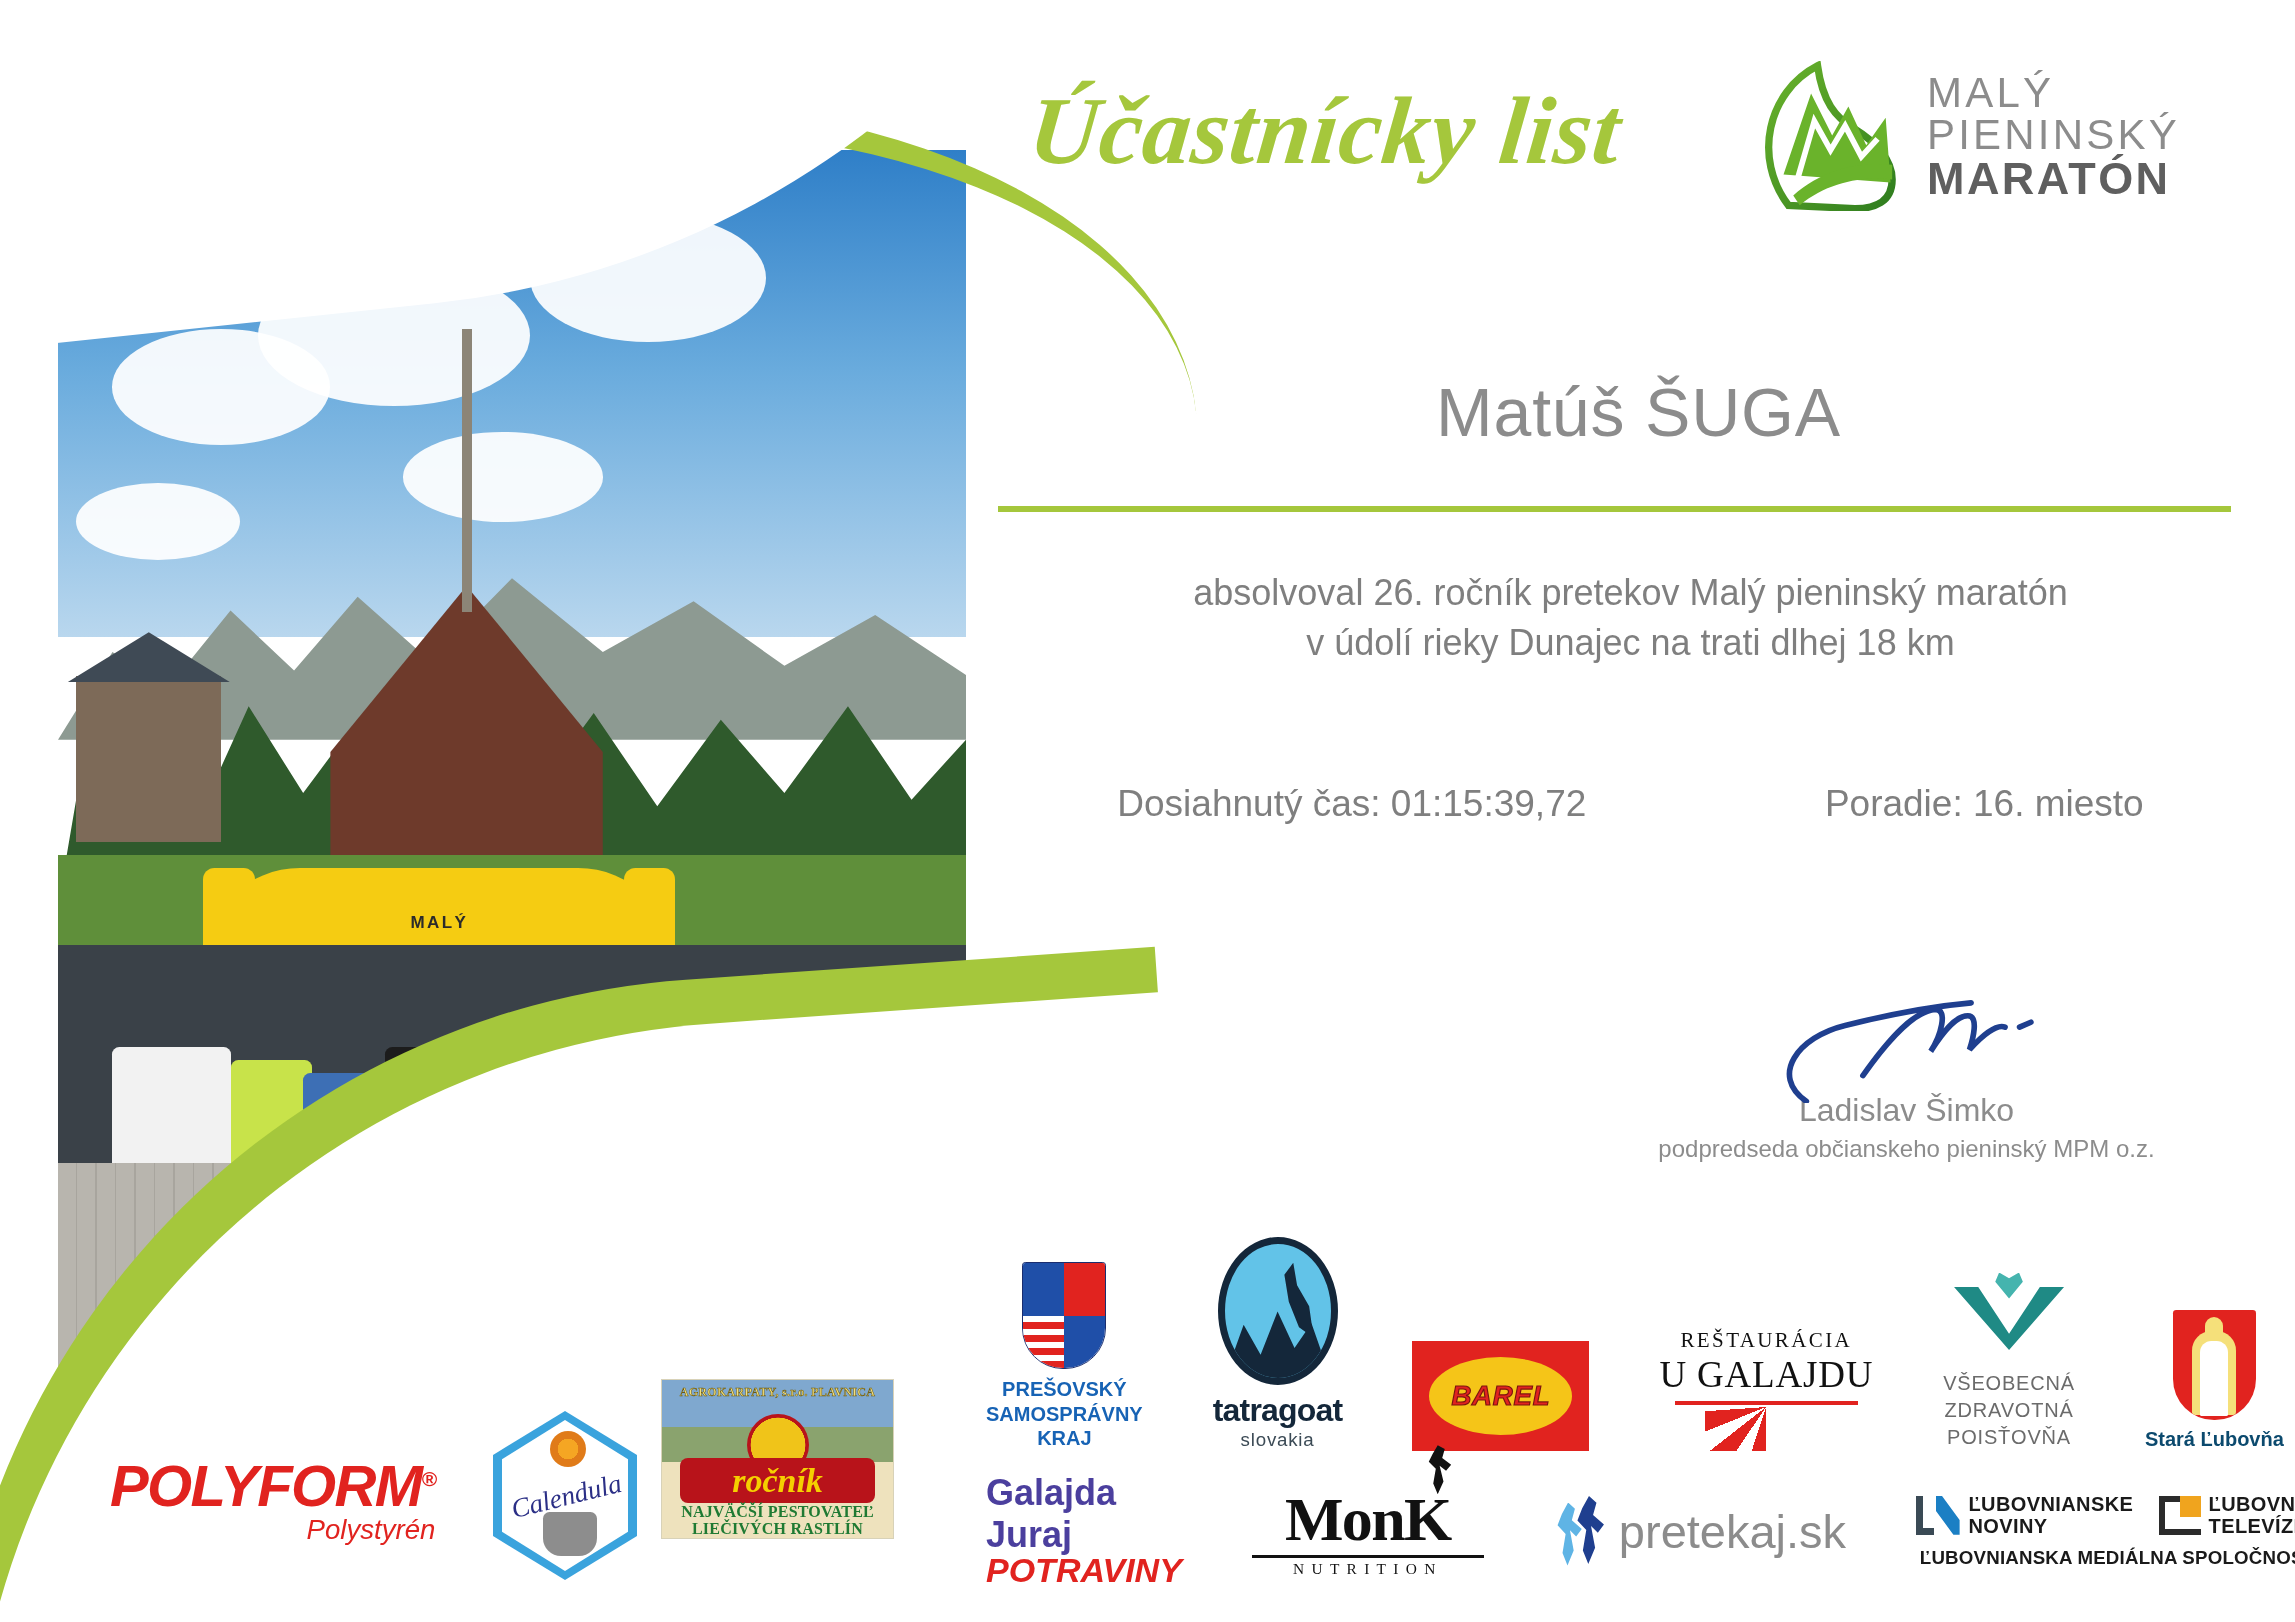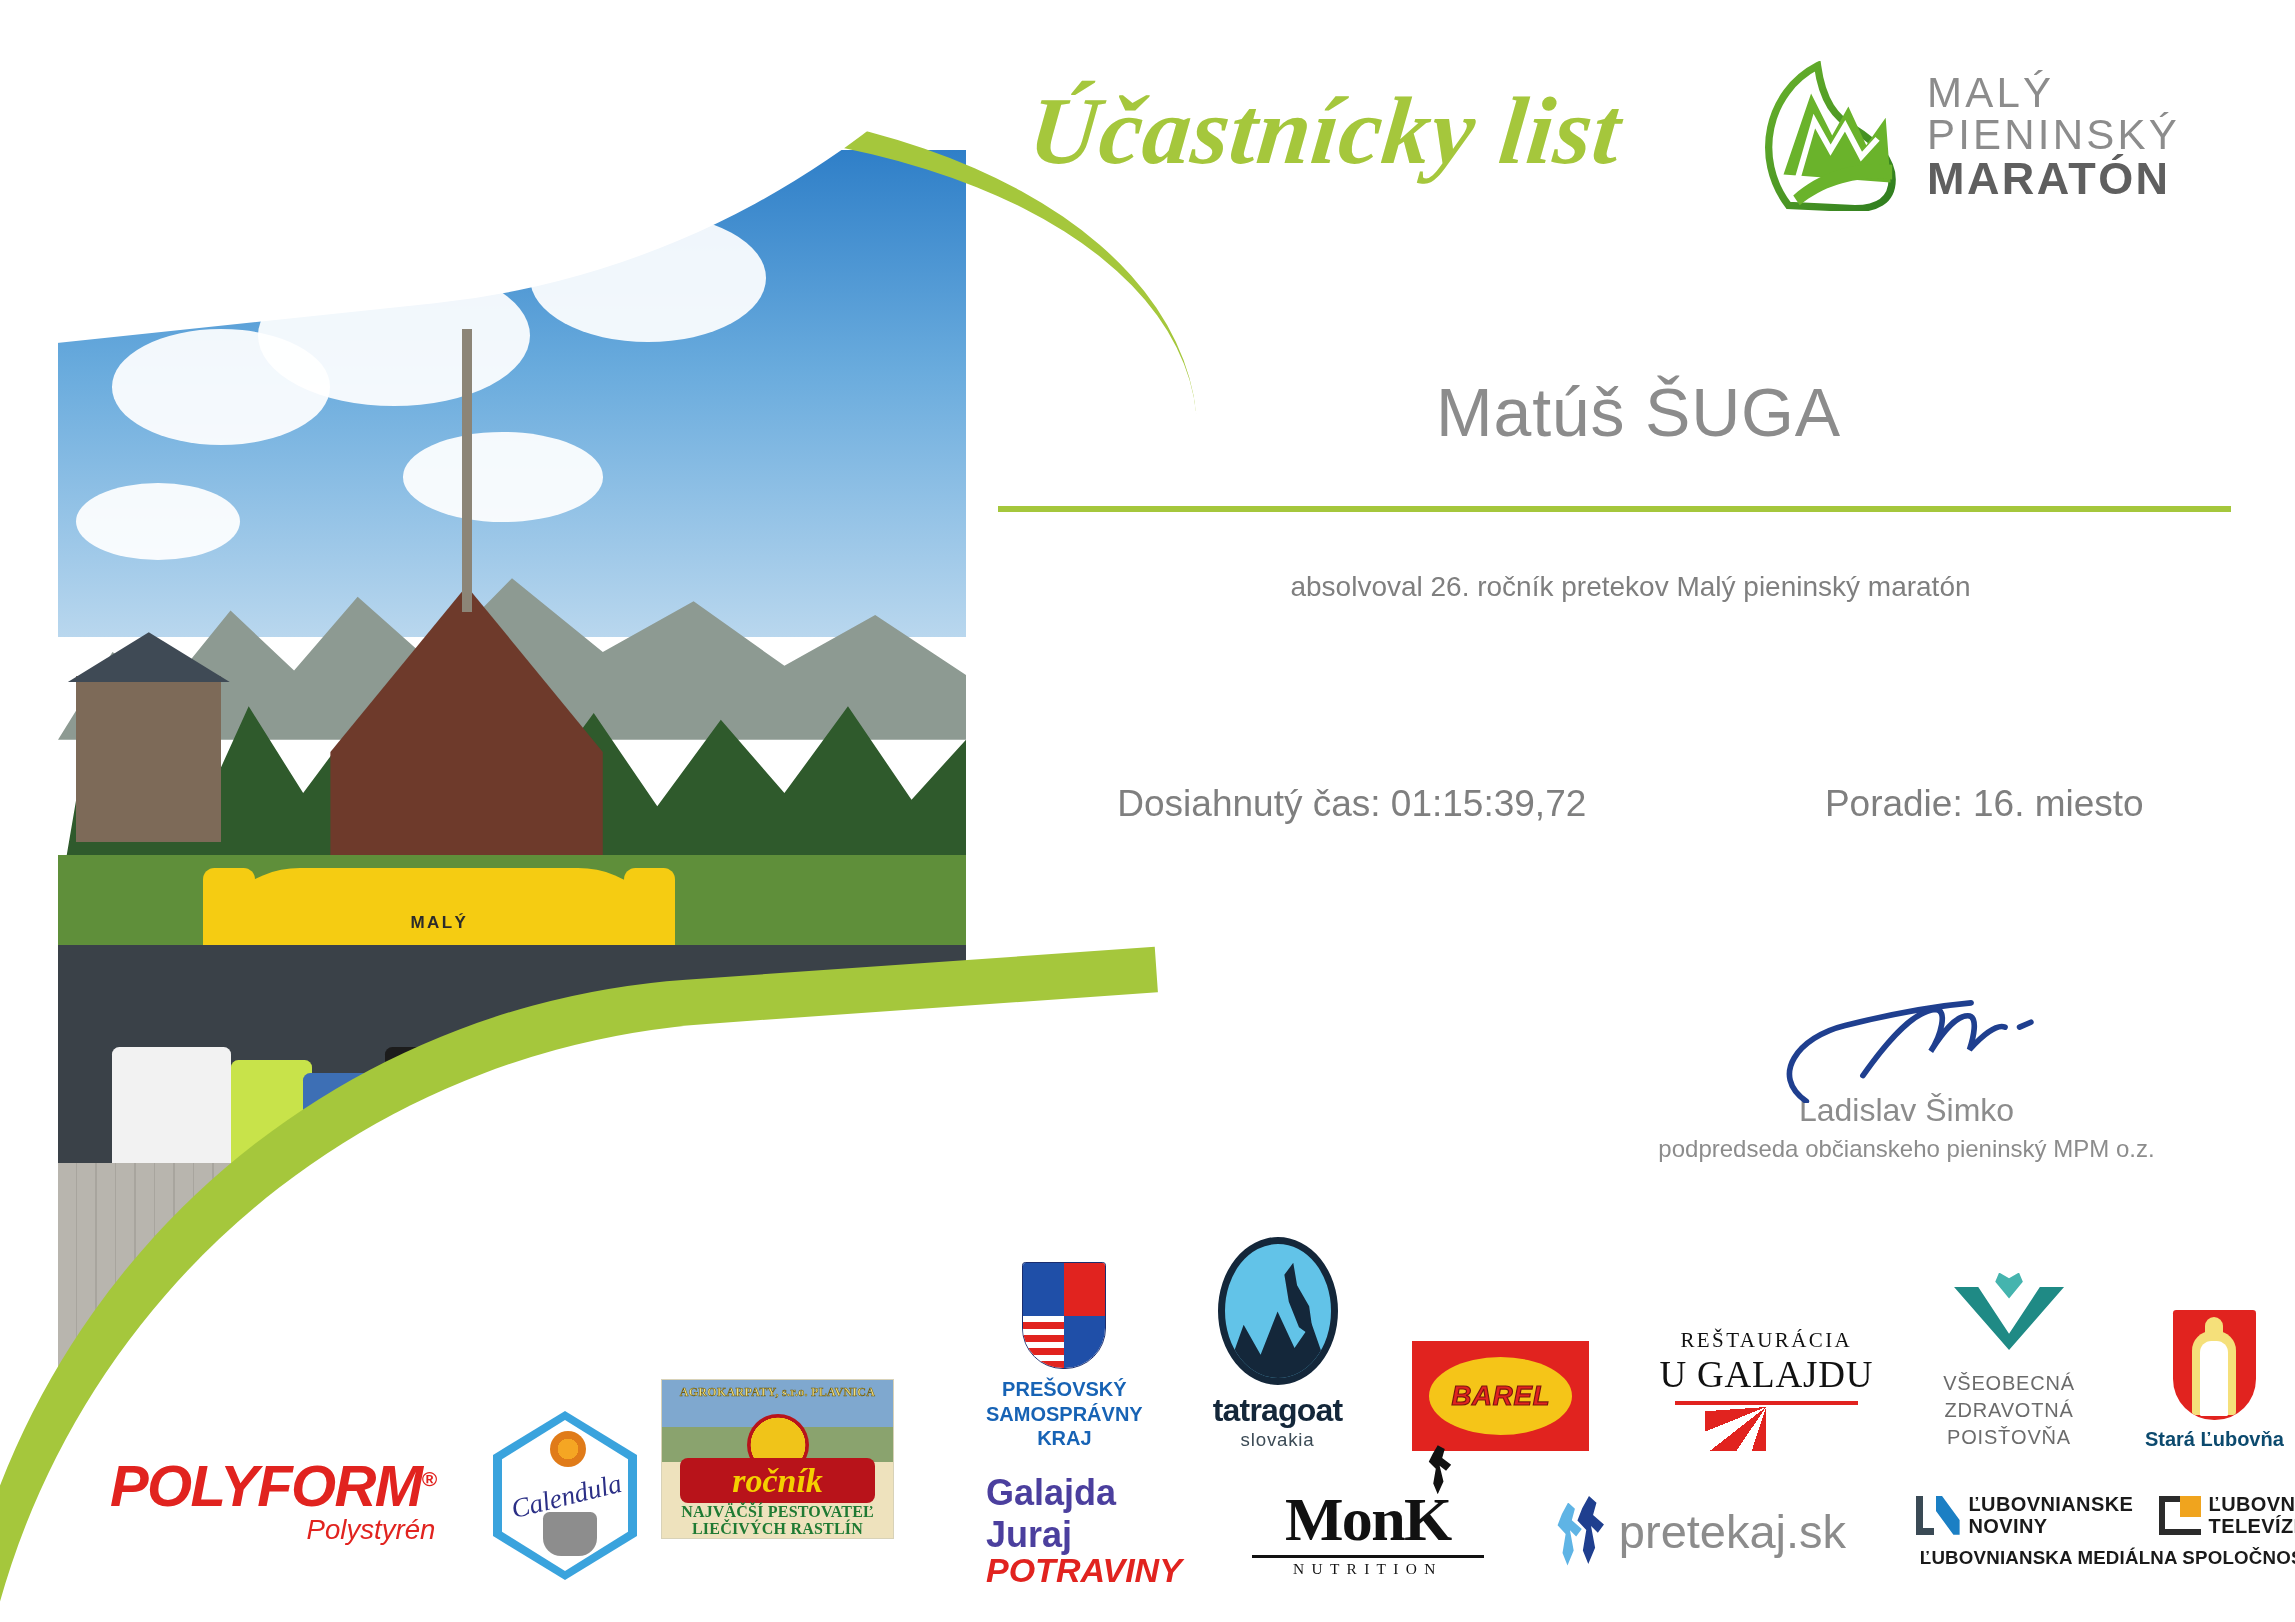--- a/index.html
+++ b/index.html
@@ -115,21 +115,21 @@
   .curve-bot{position:absolute;left:-81px;top:990px;width:1265px;height:795px;
      background:#a5c73c;border-radius:973px 0 0 0;transform:rotate(-4deg);}
   .mask-bot{position:absolute;left:-57px;top:1034px;width:1265px;height:795px;background:#fff;
      border-radius:973px 0 0 0;transform:rotate(-4deg);}
 
   
   .name{position:absolute;left:1030px;top:373px;width:1217px;text-align:center;
         font-size:68px;color:#8c8c8c;letter-spacing:0.8px;}
   .rule{position:absolute;left:998px;top:506px;width:1233px;height:5.7px;background:#a5c73c;}
   .desc{position:absolute;left:998px;top:568px;width:1265px;text-align:center;
-        font-size:28px;color:#7f7f7f;line-height:1.38;}
+        font-size:36px;color:#7f7f7f;line-height:1.38;}
   .results{position:absolute;left:998px;top:783px;width:1265px;display:flex;
         justify-content:space-around;font-size:37px;color:#7f7f7f;}
 
   
   .sig{position:absolute;left:1647px;top:998px;width:519px;text-align:center;}
   .sig-mark{width:100%;height:105px;position:relative;}
   .sig-name{font-size:32px;color:#8c8c8c;margin-top:-11.4px;}
   .sig-role{font-size:24px;color:#8c8c8c;margin-top:6.5px;}
 
   
@@ -398,20 +398,21 @@
 
 <div class="curve-top"></div>
 <div class="mask-top"></div>
 <div class="curve-bot"></div>
 <div class="mask-bot"></div>
 
 <div class="name">Matúš ŠUGA</div>
 <div class="rule"></div>
 <div class="desc">
   <div>absolvoval 26. ročník pretekov Malý pieninský maratón</div>
+  <div>v údolí rieky Dunajec na trati dlhej 18 km</div>
 </div>
 <div class="results">
   <div>Dosiahnutý čas: 01:15:39,72</div>
   <div>Poradie: 16. miesto</div>
 </div>
 
 <div class="sig">
   <div class="sig-mark">
     <svg width="519" height="105" viewBox="0 0 640 130">
       <g fill="none" stroke="#1f3f8f" stroke-width="7" stroke-linecap="round">

